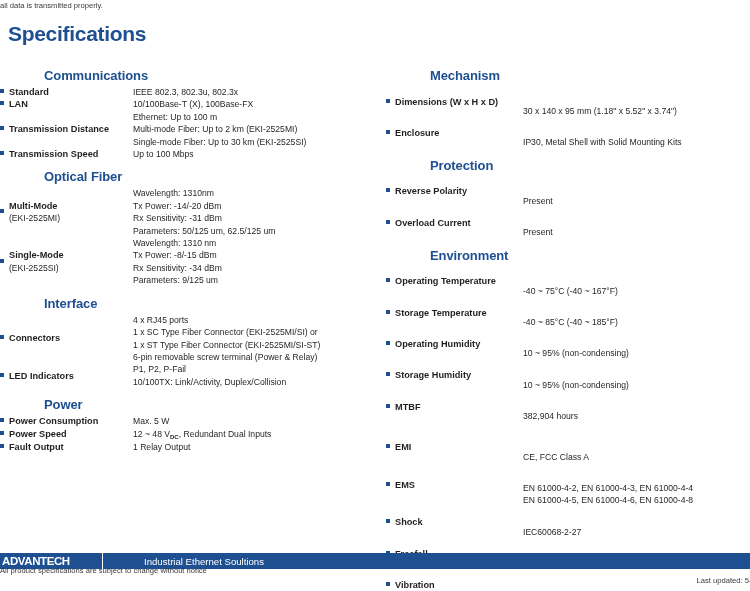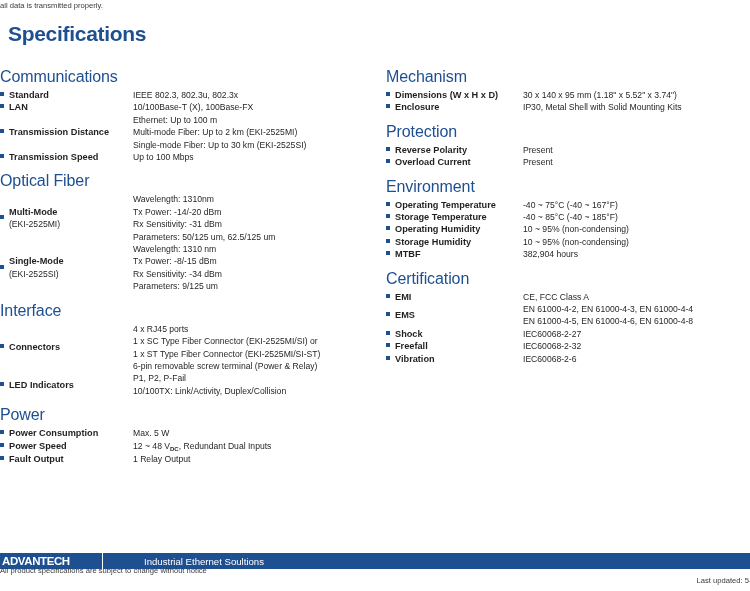--- a/index.html
+++ b/index.html
@@ -57,25 +57,26 @@
     position: absolute;
     top: 68px;
     left: 386px;
     width: 364px;
   }
 
   .group {
     margin-bottom: 9px;
   }
   .group-head {
-    font-size: 16px;
-    font-weight: normal;
+    font-size: 13px;
+    font-weight: bold;
     color: #1d4f91;
     margin-bottom: 3px;
     letter-spacing: -0.1px;
+    margin-left: 44px;
   }
   .row {
     display: flex;
     align-items: center;
     margin-bottom: 0px;
     line-height: 12.4px;
   }
   .bullet {
     width: 9px;
     flex: 0 0 9px;
@@ -110,21 +111,21 @@
   }
   .val .vline {
     display: block;
   }
 
   
   .col-left .lbl-cell { width: 124px; flex: 0 0 124px; }
   .col-left .val-cell { flex: 1 1 auto; }
   
   .col-right .lbl-cell { width: 128px; flex: 0 0 128px; }
-  .col-right .val-cell { flex: 1 1 auto; }
+  .col-right .val-cell { flex: 1 1 auto; margin-top: 19px; }
 
   sub.dc {
     font-size: 6px;
     vertical-align: baseline;
     position: relative;
     top: 2px;
     font-weight: bold;
   }
 
   
@@ -404,21 +405,20 @@
           <div class="bullet"><span></span></div>
           <div class="lbl-cell">
             <div class="lbl">MTBF</div>
           </div>
           <div class="val-cell val">
             <span class="vline">382,904 hours</span>
           </div>
         </div>
       </div>
       <div class="group">
-        <div class="group-head">Certification</div>
         <div class="row">
           <div class="bullet"><span></span></div>
           <div class="lbl-cell">
             <div class="lbl">EMI</div>
           </div>
           <div class="val-cell val">
             <span class="vline">CE, FCC Class A</span>
           </div>
         </div>
         <div class="row">

